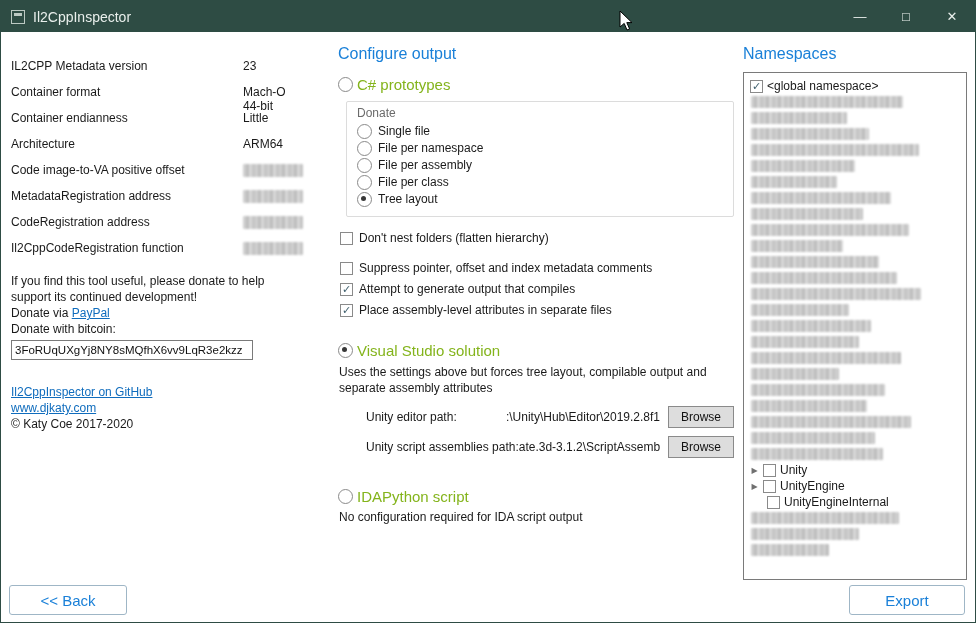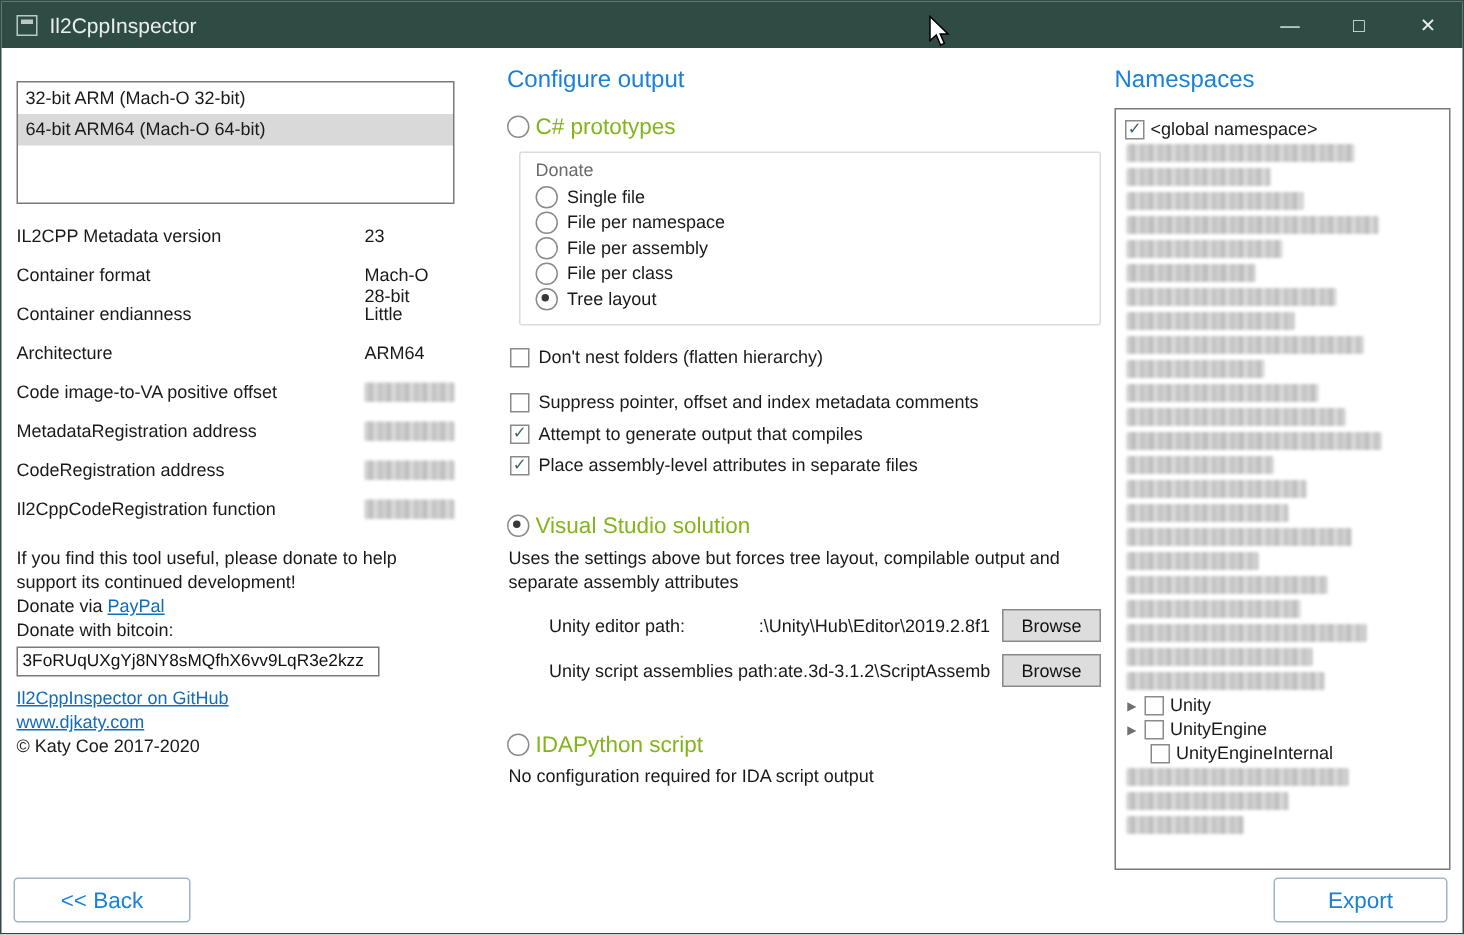--- a/index.html
+++ b/index.html
@@ -27,21 +27,21 @@
   .mt{margin-top:15px}
   .info-table{margin-top:14px}
   .info-row{display:flex;height:26px;align-items:flex-start}
   .info-label{width:232px;flex:none}
   .redacted{background:repeating-linear-gradient(90deg,#cfcfcf 0 3px,#bdbdbd 3px 6px,#d8d8d8 6px 9px,#c4c4c4 9px 12px);filter:blur(1px);border-radius:1px;height:12px;display:inline-block}
   .val-redacted{height:13px;margin-top:1px}
   .donate-text{margin:6px 0 0 0;line-height:16px}
   .small-line{margin:0;line-height:16px}
   .link{color:#0f6cbd;text-decoration:underline;cursor:pointer}
   .bitcoin-input{width:242px;height:20px;border:1px solid #7a7a7a;font-family:inherit;font-size:11.5px;padding:0 3px;margin:3px 0 4px 0;color:#111;box-sizing:border-box}
-  .links-start{margin-top:2px}
+  .links-start{margin-top:20px}
   .big-btn{position:absolute;background:#fff;border:1px solid #9fb6c6;border-radius:3px;color:var(--accent,#1a80d8);font-size:15px;font-family:inherit;cursor:pointer}
   .back-btn{left:8px;bottom:7px;width:118px;height:30px}
   .export-btn{right:10px;bottom:7px;width:116px;height:30px}
   
   .section-radio{display:flex;align-items:center;gap:4px;margin-top:13px}
   .green-label{color:var(--green,#84b41c);font-size:15px}
   .radio{width:13px;height:13px;border:1px solid #8a8a8a;border-radius:50%;background:#fff;display:inline-block;position:relative;flex:none}
   .radio.sel::after{content:"";position:absolute;left:3px;top:3px;width:5px;height:5px;border-radius:50%;background:#383838}
   .checkbox{width:13px;height:13px;border:1px solid #8a8a8a;background:#fff;display:inline-flex;align-items:center;justify-content:center;font-size:11px;line-height:11px;color:#40606e;flex:none;box-sizing:border-box}
   .groupbox{border:1px solid #dcdcdc;border-radius:2px;margin:8px 0 0 8px;padding:4px 10px 8px}
@@ -80,33 +80,29 @@
     </div>
   </div>
 
   <svg class="cursor" width="15" height="22" viewBox="0 0 15 22">
     <path d="M1,1 L1,17 L5.2,13.4 L8,20 L10.6,18.9 L7.8,12.6 L13,12.6 Z" fill="#ffffff" stroke="#000000" stroke-width="1"></path>
   </svg>
 
   <div class="appbody">
 
     <div class="col-left">
-      <div class="listbox" id="image-list">
-          <div class="lb-item">32-bit ARM (Mach-O 32-bit)</div>
-          <div class="lb-item selected">64-bit ARM64 (Mach-O 64-bit)</div>
-        </div>
 
       <div class="info-table" id="info-table">
           <div class="info-row">
             <span class="info-label">IL2CPP Metadata version</span>
             <span class="info-value">23</span>
           </div>
           <div class="info-row">
             <span class="info-label">Container format</span>
-            <span class="info-value">Mach-O 28-bit</span>
+            <span class="info-value">Mach-O 44-bit</span>
           </div>
           <div class="info-row">
             <span class="info-label">Container endianness</span>
             <span class="info-value">Little</span>
           </div>
           <div class="info-row">
             <span class="info-label">Architecture</span>
             <span class="info-value">ARM64</span>
           </div>
           <div class="info-row">

